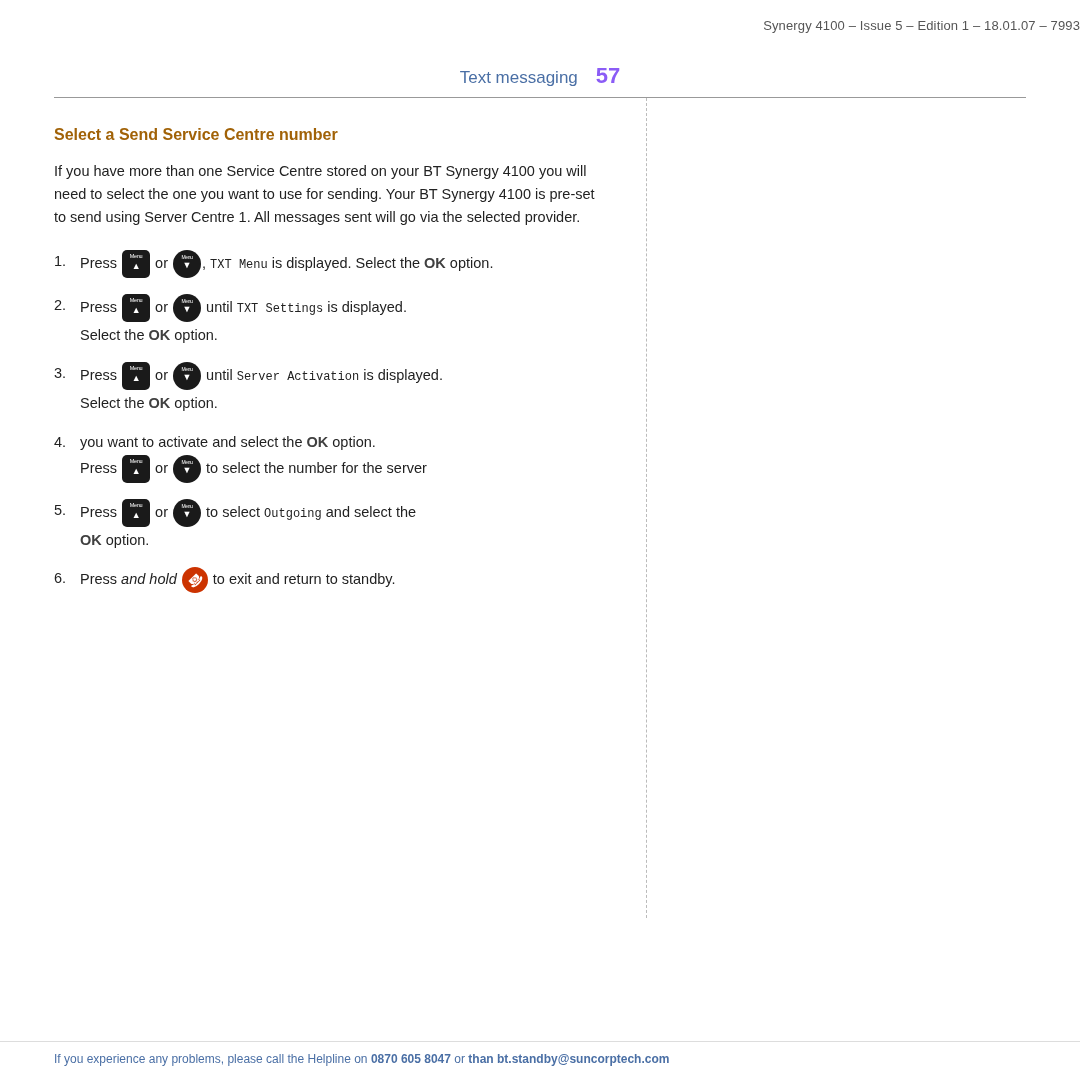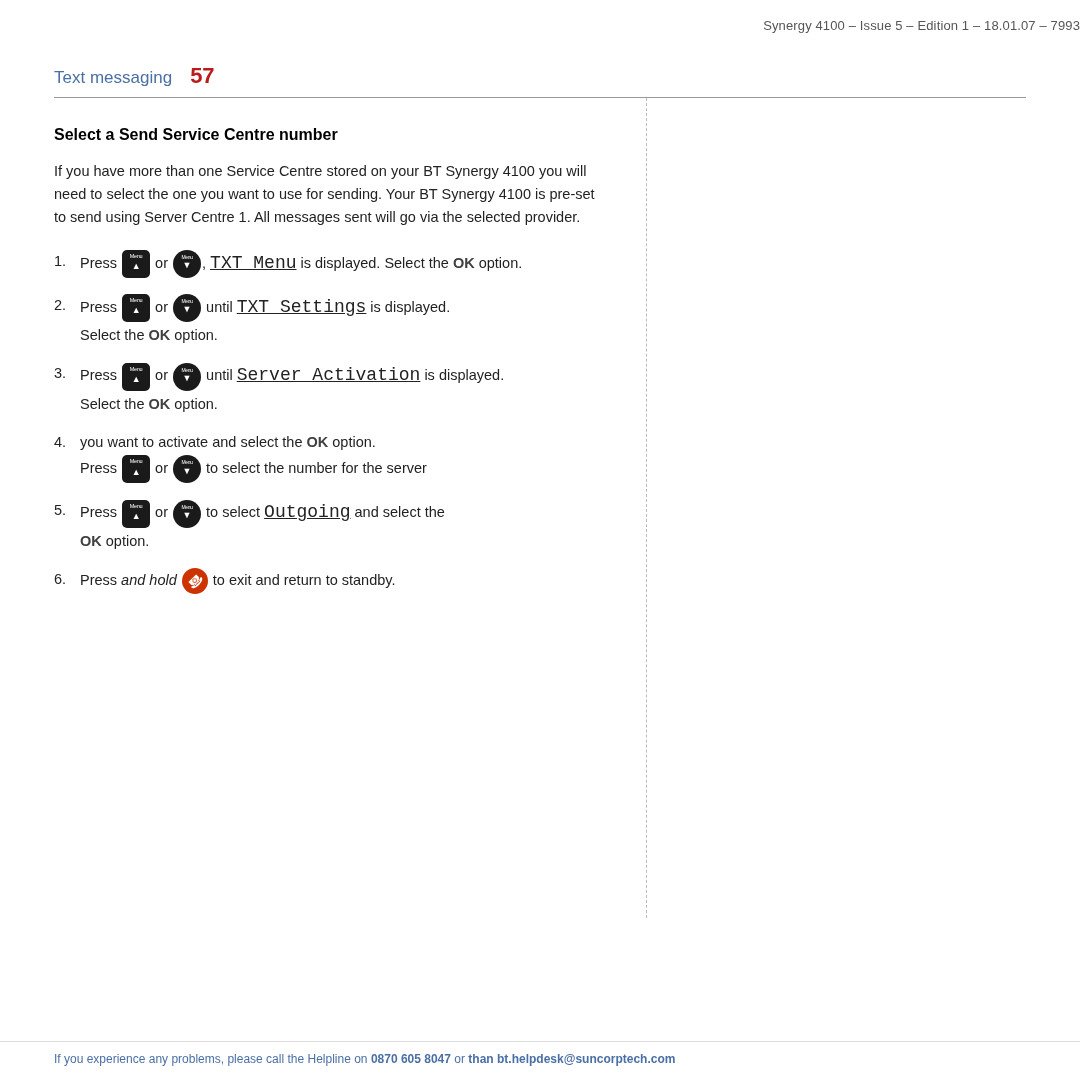--- a/index.html
+++ b/index.html
@@ -17,41 +17,41 @@
     .page-header {
       text-align: right;
       padding: 18px 0 10px 0;
       font-size: 13px;
       color: #555;
       letter-spacing: 0.01em;
     }
 
     .top-section {
       display: flex;
-      justify-content: flex-start;
+      justify-content: center;
       align-items: flex-end;
       padding: 20px 54px 8px 54px;
     }
 
     .page-title-area {
       display: flex;
       align-items: baseline;
       gap: 18px;
     }
 
     .section-title {
       color: #4a6fa5;
       font-size: 17px;
       font-weight: normal;
     }
 
     .page-number {
       font-size: 22px;
       font-weight: bold;
-      color: #b91c1c;
+      color: #8b5cf6;
     }
 
     .divider-top {
       border: none;
       border-top: 1.5px solid #999;
       margin: 0 54px;
     }
 
     .two-col-layout {
       display: flex;
@@ -67,21 +67,21 @@
 
     .right-col {
       flex: 0 0 39%;
       padding: 28px 0 28px 36px;
     }
 
     .section-heading {
       font-size: 16px;
       font-weight: bold;
       margin-bottom: 16px;
-      color: #000000;
+      color: #a16207;
     }
 
     .intro-text {
       font-size: 14.5px;
       line-height: 1.6;
       margin-bottom: 20px;
       color: #222;
     }
 
     .steps-list {
@@ -110,23 +110,22 @@
     .step-content p {
       margin-bottom: 2px;
     }
 
     .ok-text {
       color: #404040;
       font-weight: bold;
     }
 
     .display-text {
-      text-decoration: underline;
       font-family: 'Courier New', monospace;
-      font-size: 18px;
+      font-size: 12px;
     }
 
     .menu-btn {
       display: inline-block;
       width: 28px;
       height: 28px;
       border-radius: 5px;
       background: #1a1a1a;
       vertical-align: middle;
       position: relative;
@@ -341,14 +340,14 @@
 
   <div class="right-col"></div>
 
 </div>
 
 <div class="footer-bar">
   <span>If you experience any problems, please call the Helpline on</span>
   <strong>0870 605 8047</strong>
   <span> or </span>
   <strong>than</strong>
-  <strong> <span>bt.helpdesk@suncorptech.com</span></strong>
+  <strong> <span>bt.standby@suncorptech.com</span></strong>
 </div>
 
 </body></html>

